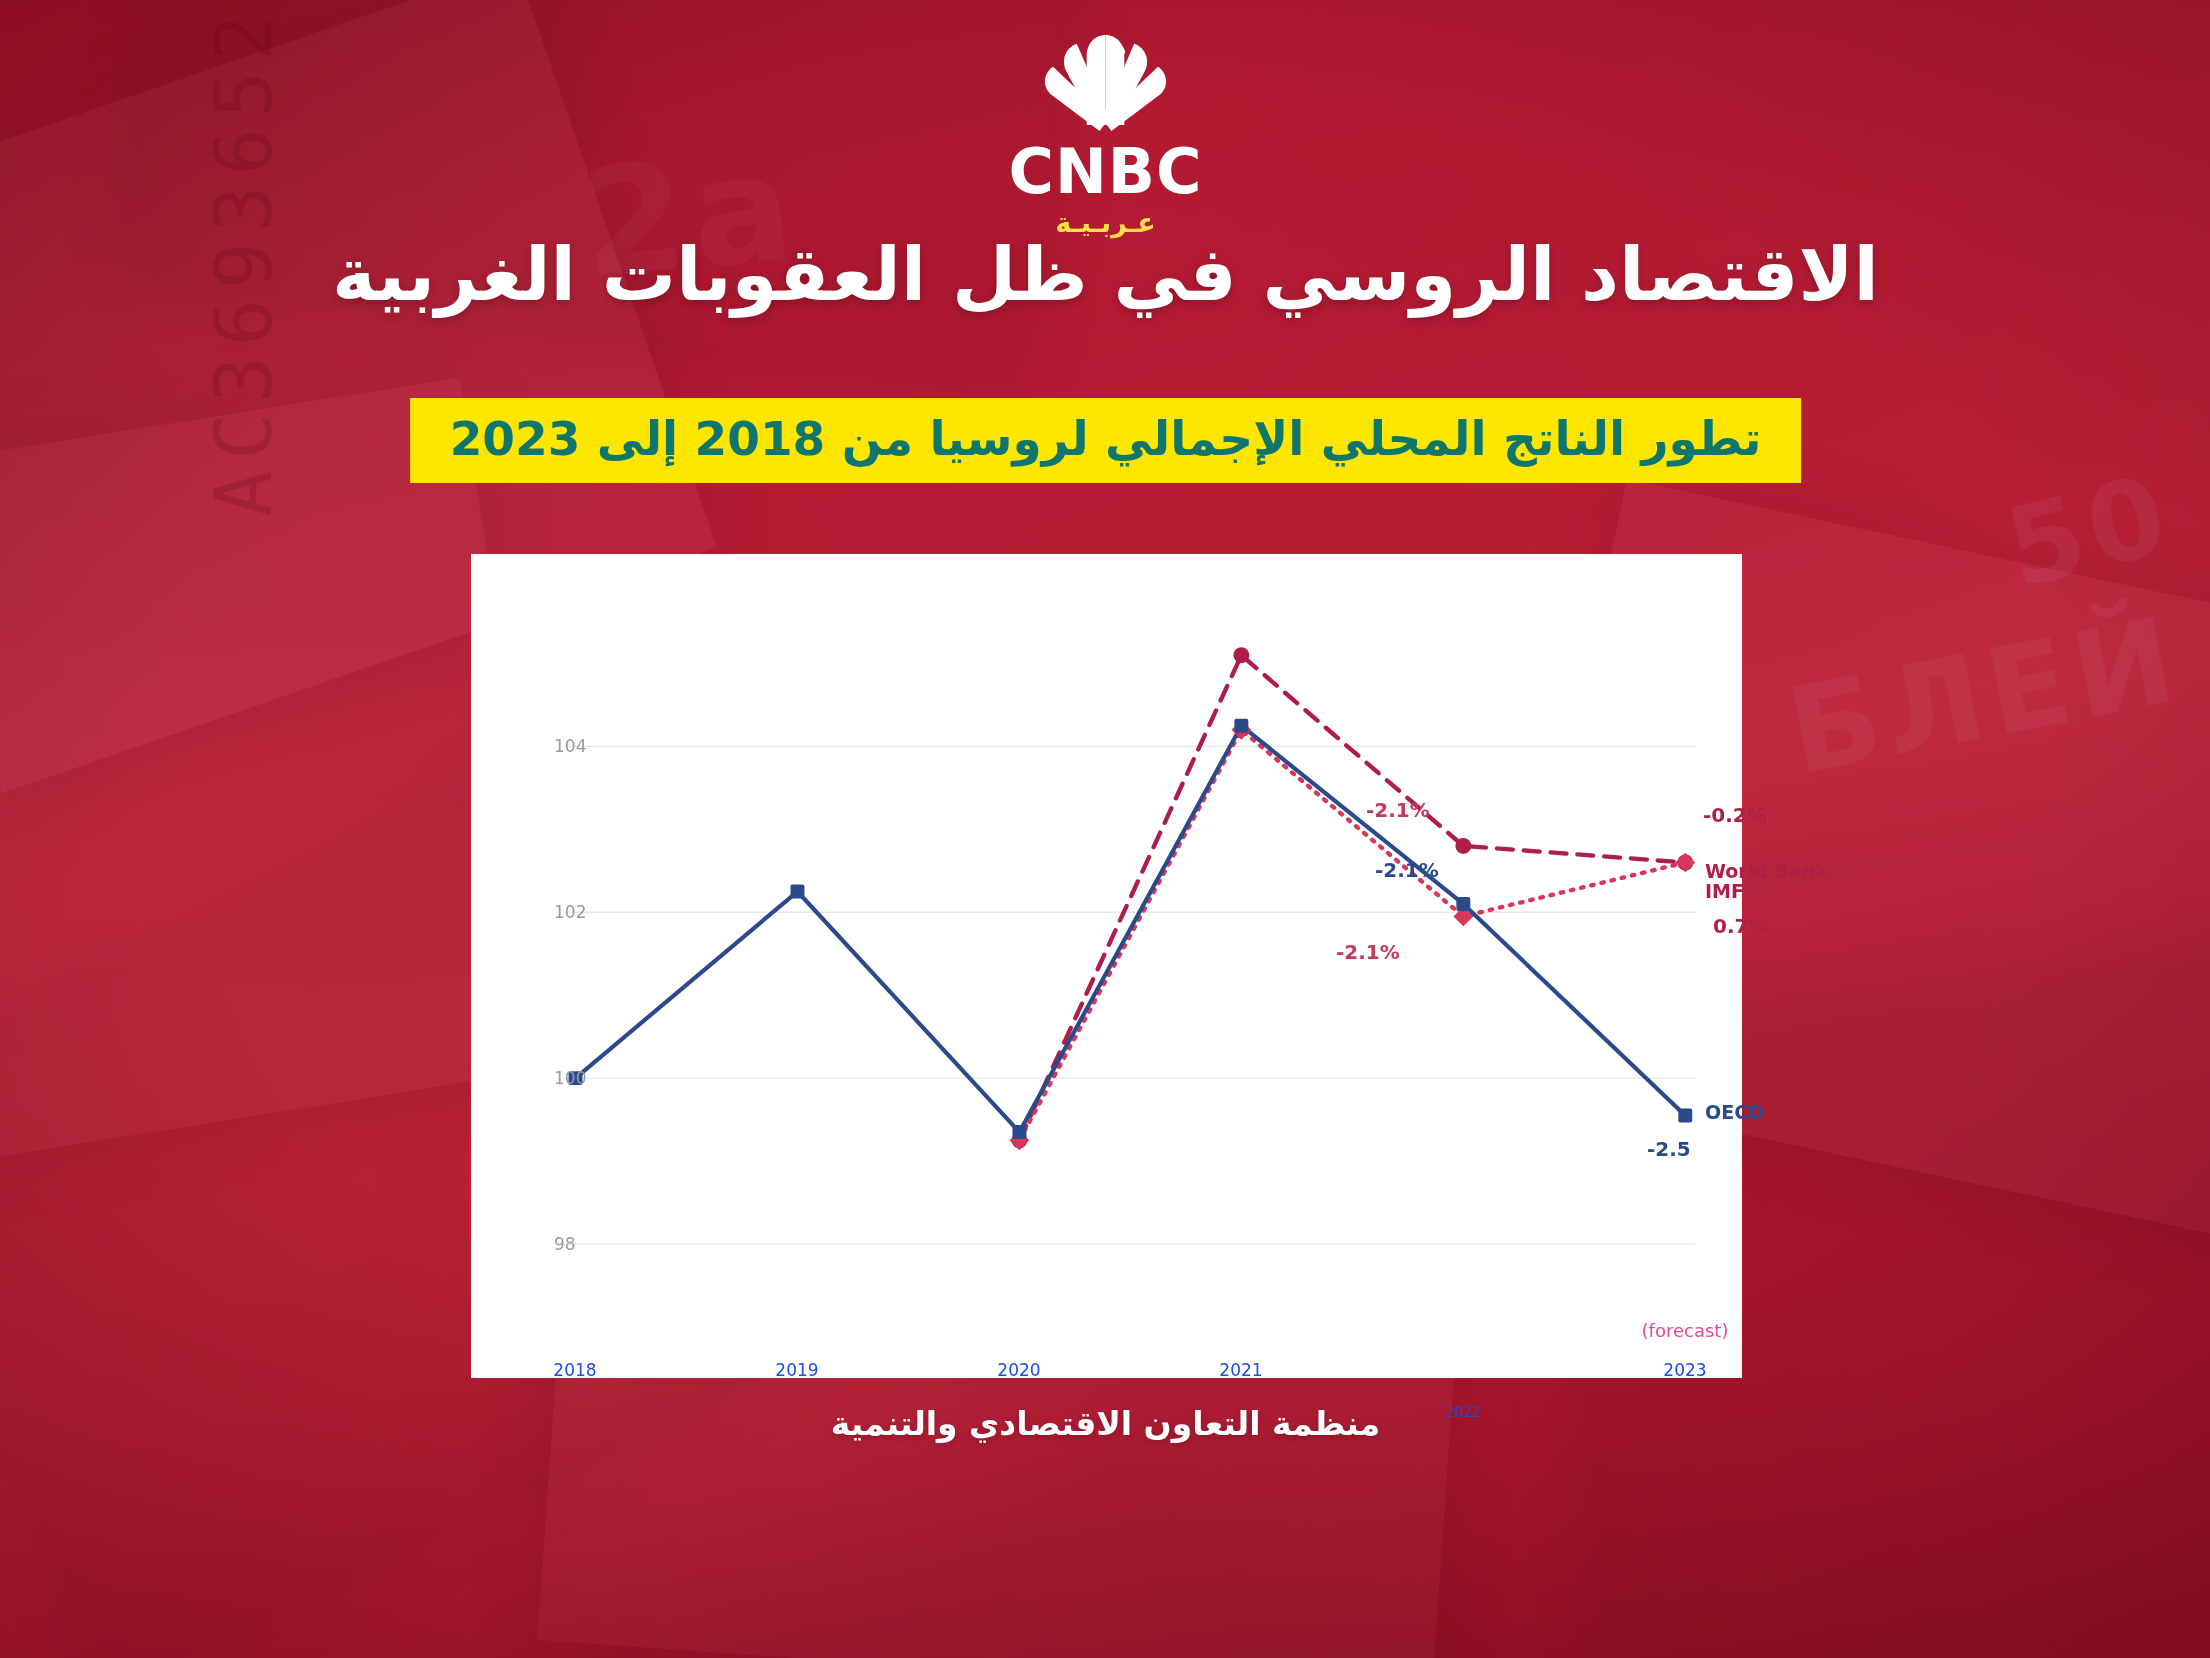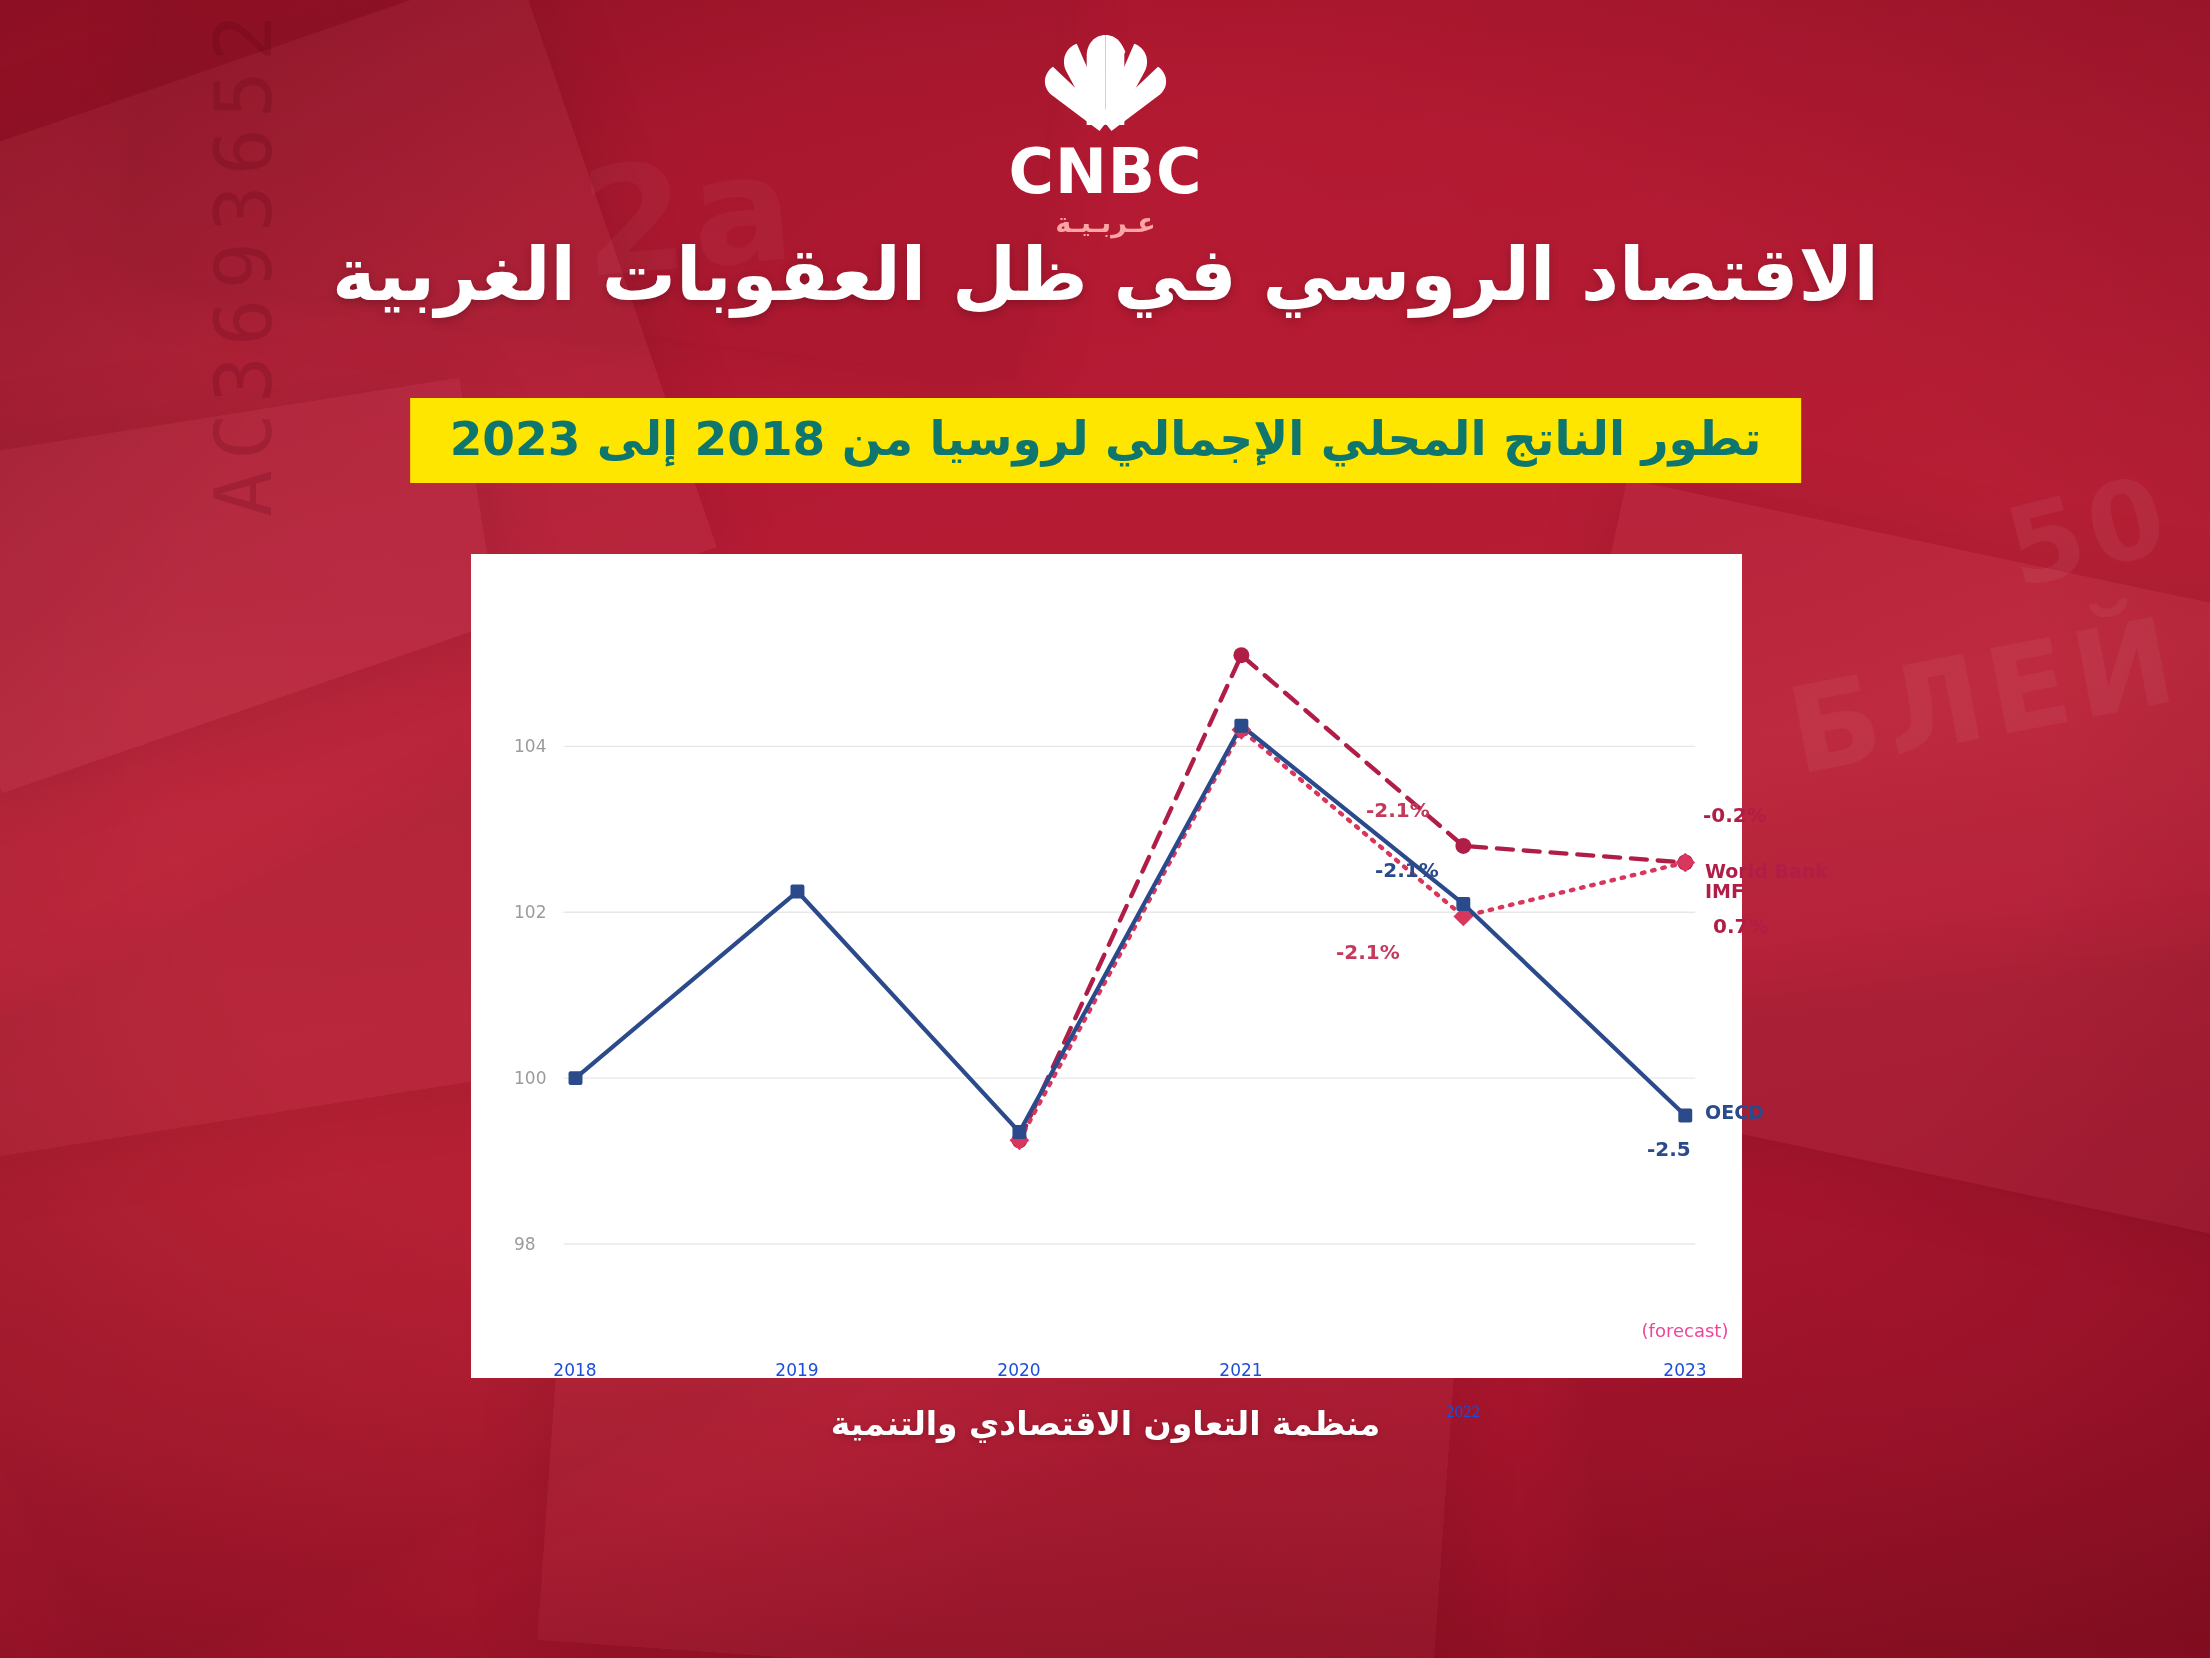--- a/index.html
+++ b/index.html
@@ -56,21 +56,21 @@
     position:absolute; left:0; right:0; top:30px;
     display:flex; flex-direction:column; align-items:center;
   }
   .peacock { width:169px; height:107px; display:block; }
   .logo-cnbc {
     color:#fff; font-weight:bold; font-size:62px;
     letter-spacing:1px; line-height:1; margin-top:4px;
     font-family:"DejaVu Sans","Liberation Sans",sans-serif;
   }
   .logo-ar {
-    color:#fca5a5; font-size:27px; letter-spacing:4px;
+    color:#fde047; font-size:27px; letter-spacing:4px;
     margin-top:4px; direction:rtl; font-weight:600;
   }
 
   
   .headline {
     position:absolute; top:231px; left:0; right:0;
     text-align:center; direction:rtl;
     color:#ffffff; font-weight:bold; font-size:74px;
     letter-spacing:0px; text-shadow:0 3px 10px rgba(0,0,0,0.22);
   }
@@ -90,20 +90,21 @@
     width:1271px; height:824px;
     background:#ffffff;
   }
   .plot { position:absolute; inset:0; }
   .plot svg { position:absolute; inset:0; width:100%; height:100%; }
 
   .ytick {
     position:absolute; right:auto; color:#9b9b9b;
     font-size:17px; transform:translateY(-50%);
     font-family:"DejaVu Sans","Liberation Sans",sans-serif;
+    margin-left:40px;
   }
   .xtick {
     position:absolute; color:#1d4ed8; font-size:17px;
     transform:translateX(-50%);
   }
   .forecast-note {
     position:absolute; color:#ec4899; font-size:18px;
     transform:translateX(-50%);
   }
   .ann {

